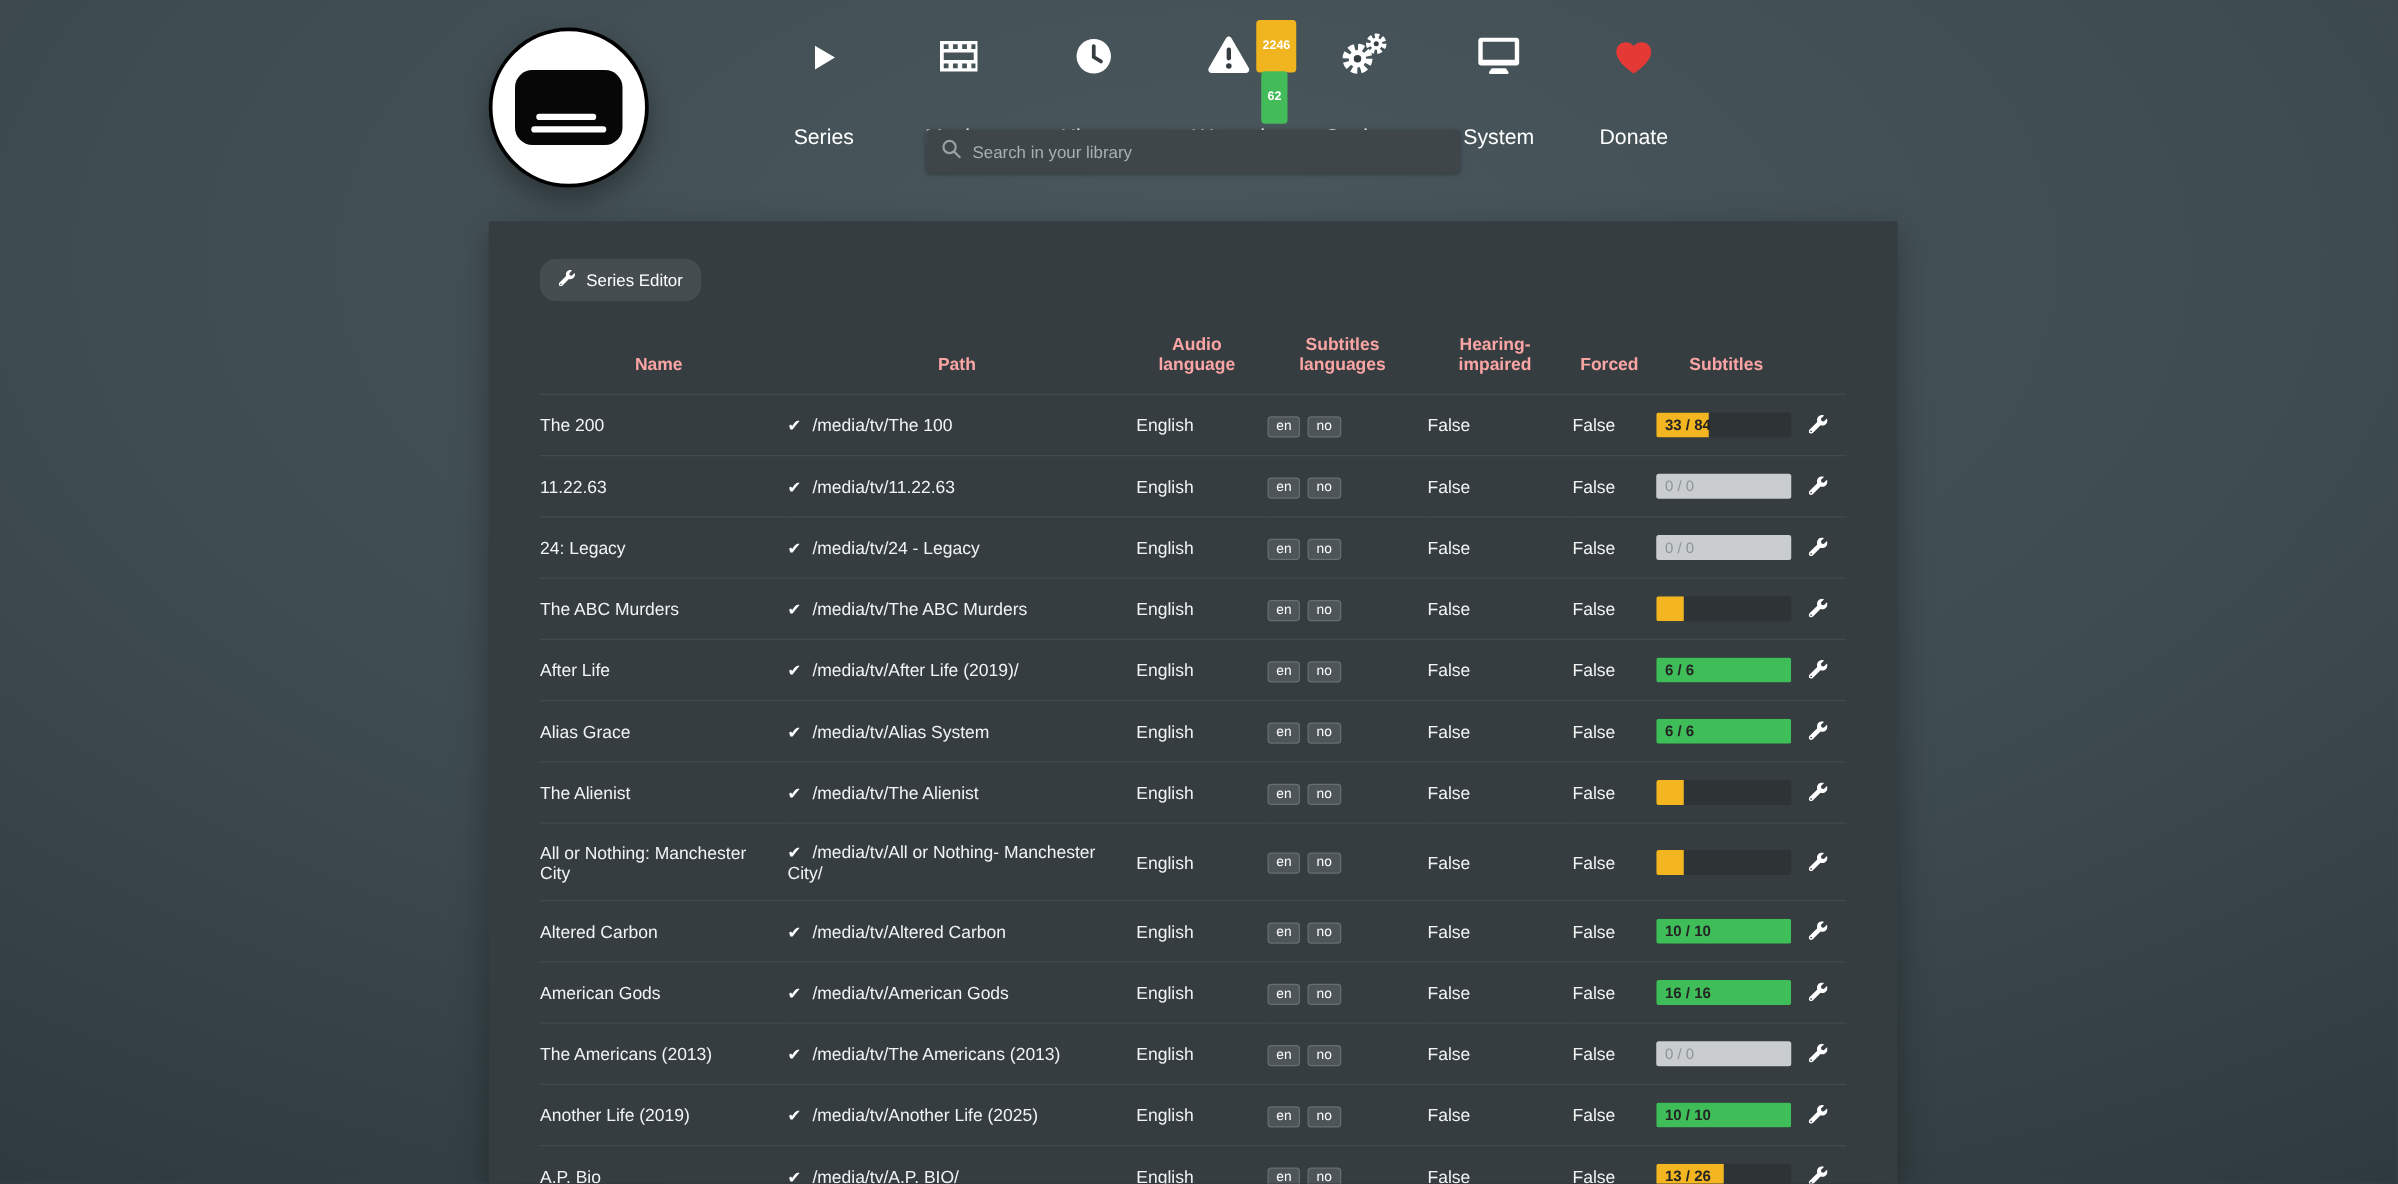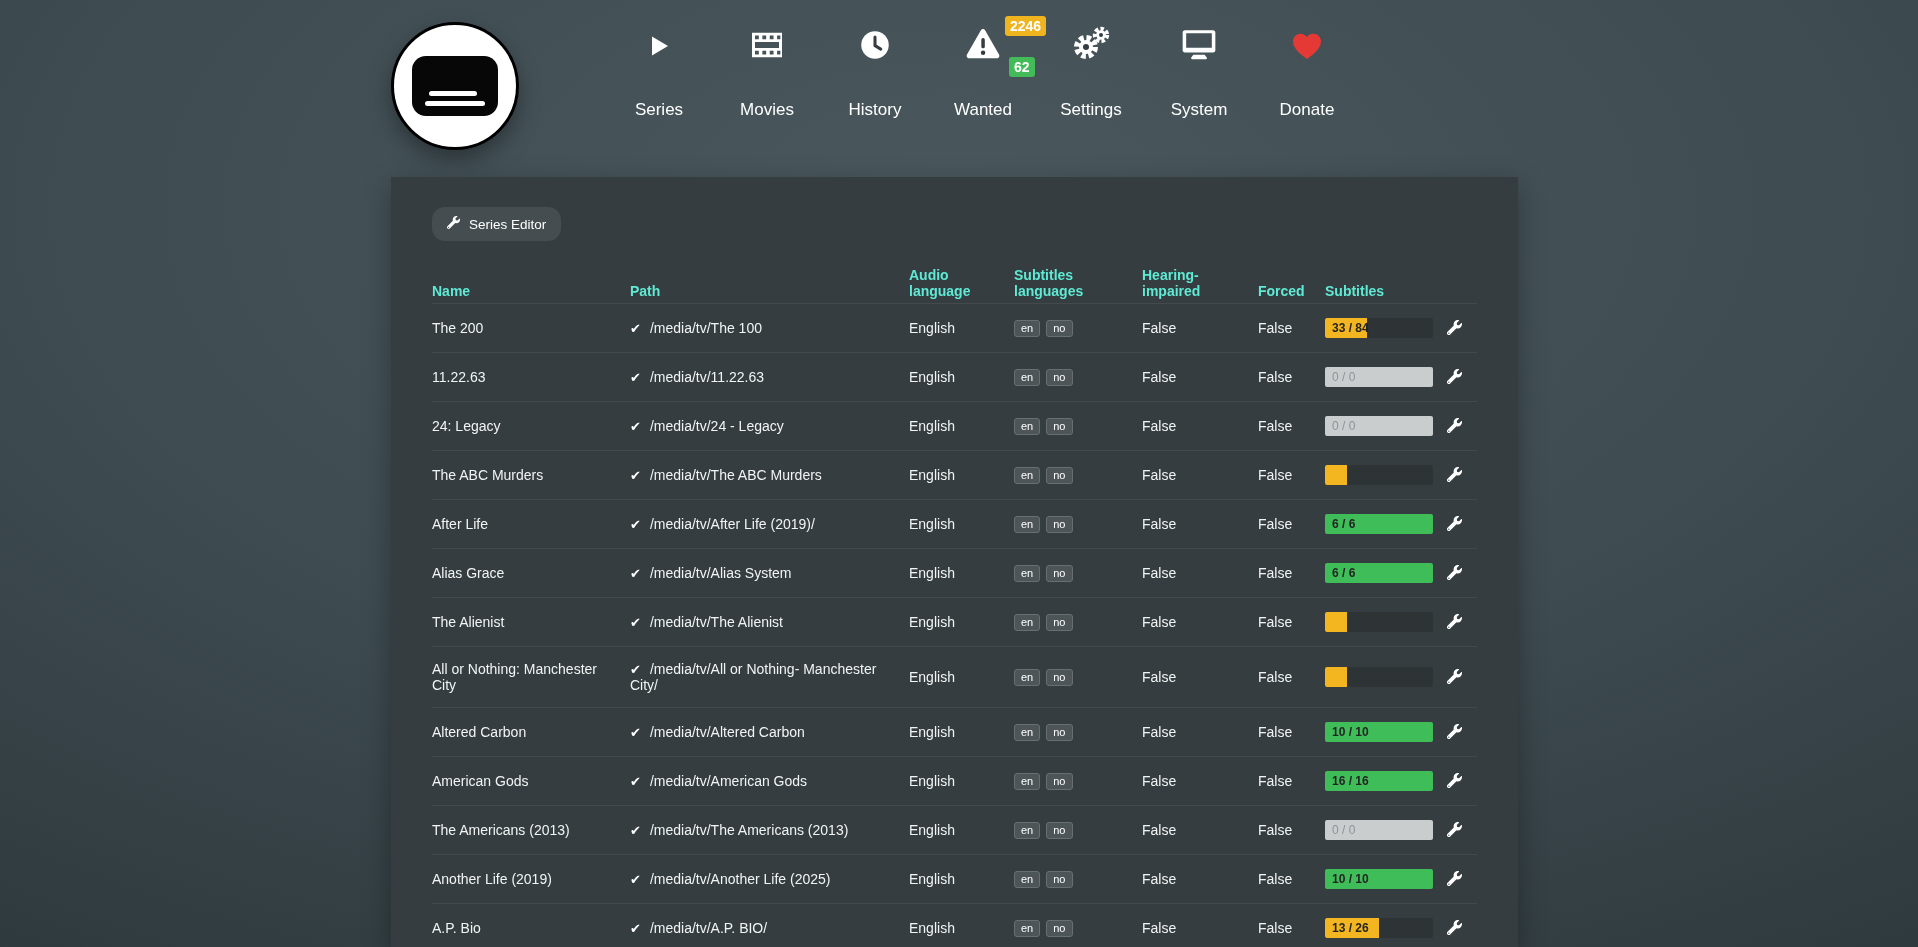--- a/index.html
+++ b/index.html
@@ -21,21 +21,21 @@
   }
   .logo-screen { width:86px; height:60px; background:#070707; border-radius:14px; position:relative; }
   .logo-screen .line1, .logo-screen .line2 { position:absolute; height:5px; background:#fff; border-radius:2.5px; }
   .logo-screen .line1 { left:17px; width:48px; bottom:20px; }
   .logo-screen .line2 { left:13px; width:60px; bottom:10px; }
 
   .nav { position:absolute; left:605px; top:20px; display:flex; }
   .nav-item { width:108px; text-align:center; cursor:pointer; position:relative; }
   .nav-icon { height:40px; display:flex; align-items:flex-end; justify-content:center; margin-bottom:6px; }
   .nav-label { font-size:17px; color:#fff;margin-top:40px; }
-  .nav-badge { position:absolute; font-size:14px; font-weight:bold; line-height:1; padding:3px 5px; border-radius:3px; color:#fff; }
+  .nav-badge { position:absolute; font-size:10px; font-weight:bold; line-height:1; padding:16px 5px; border-radius:3px; color:#fff; }
   .badge-top { left:76px; top:-4px; background:var(--badge-yellow,#f0b41e); }
   .badge-bottom { left:80px; top:37px; background:var(--badge-green,#43bb58); }
   .heart { color:var(--heart-red,#e53935); }
 
   .searchbar {
     position:absolute; left:741px; top:104px; width:427px; height:34px;
     background:#3f4649; border-radius:2px; display:flex; align-items:center; gap:9px;
     padding:0 12px; box-shadow:0 1px 4px rgba(0,0,0,.35);
   }
   .searchbar input { flex:1; border:0; background:transparent; outline:none; color:#e3e6e7; font-size:13.5px; font-family:inherit; }
@@ -47,21 +47,21 @@
     background:#353d40; padding:30px 41px 0; box-shadow:0 8px 26px rgba(0,0,0,.3);
     overflow:hidden;
   }
   .editor-btn {
     display:inline-flex; align-items:center; gap:9px;
     background:#454d50; border:0; color:#fff; font-size:13.5px;
     padding:9px 15px; border-radius:13px; cursor:pointer; font-family:inherit;
   }
 
   .series-table { width:100%; border-collapse:collapse; table-layout:fixed; margin-top:26px; }
-  .series-table th { font-size:14px; font-weight:bold; text-align:left; padding:0 8px 4px 0; vertical-align:bottom; color:#5eead4; }
+  .series-table th { font-size:14px; font-weight:bold; text-align:center; padding:0 8px 16px 0; vertical-align:bottom; color:#fca5a5; }
   .series-table td { font-size:14px; padding:14px 8px 14px 0; border-top:1px solid rgba(255,255,255,.07); vertical-align:middle; color:#f2f4f4; }
   .c-actions { padding-right:0 !important; }
 
   .check { color:#fff; margin-right:9px; font-size:13px; font-family:"DejaVu Sans",sans-serif; }
   .chip {
     display:inline-block; background:#4d5558; border:1px solid #676f72; border-radius:3px;
     font-size:11px; padding:1px 6px 2px; margin-right:6px; color:#fff;
   }
   .bar { position:relative; width:108px; height:20px; background:#2e3436; border-radius:2px; overflow:hidden;text-decoration:underline; }
   .bar .fill { position:absolute; left:0; top:0; bottom:0; background:var(--yellow,#f3b620); }
@@ -154,20 +154,29 @@
     <div class="nav-item heart">
       <div class="nav-icon">
         <svg width="30" height="28" viewBox="0 0 24 22">
             <path fill="currentColor" d="M12 21.3C6.2 17.2.8 12.6.8 7.3.8 3.9 3.5 1.2 6.9 1.2c2 0 3.9 1 5.1 2.6a6.1 6.1 0 0 1 5.1-2.6c3.4 0 6.1 2.7 6.1 6.1 0 5.3-5.4 9.9-11.2 14z"></path>
           </svg>
       </div>
       <div class="nav-label" style="color:#fff">Donate</div>
     </div>
   </div>
 
+  <div class="searchbar">
+    <span>
+      <svg width="16" height="16" viewBox="0 0 18 18">
+          <circle cx="7.5" cy="7.5" r="5.5" fill="none" stroke="#9aa1a4" stroke-width="2"></circle>
+          <path d="M11.8 11.8 L16.6 16.6" stroke="#9aa1a4" stroke-width="2" stroke-linecap="round"></path>
+        </svg>
+    </span>
+    <input type="text" placeholder="Search in your library" style="">
+  </div>
 
   <div class="panel">
 
     <button class="editor-btn">
       <span>
         <svg width="13" height="13" viewBox="0 0 512 512">
             <path fill="#fff" d="M507.73 109.1c-2.24-9.03-13.54-12.09-20.12-5.51l-74.36 74.36-67.88-11.31-11.31-67.88 74.36-74.36c6.62-6.62 3.43-17.9-5.66-20.16-47.38-11.74-99.55.91-136.58 37.93-39.64 39.64-50.55 97.1-34.05 147.2L18.74 402.76c-24.99 24.99-24.99 65.51 0 90.5 24.99 24.99 65.51 24.99 90.5 0l213.21-213.21c50.12 16.71 107.47 5.68 147.37-34.22 37.07-37.07 49.7-89.32 37.91-136.73zM64 472c-13.25 0-24-10.75-24-24 0-13.26 10.75-24 24-24s24 10.74 24 24c0 13.25-10.75 24-24 24z"></path>
           </svg>
       </span>
       <span>Series Editor</span>

